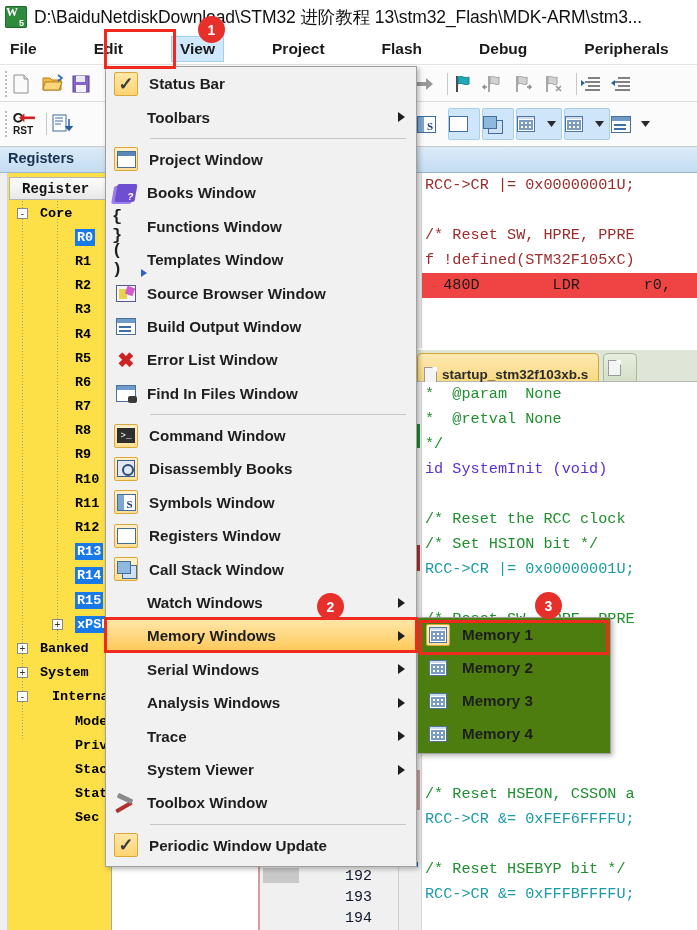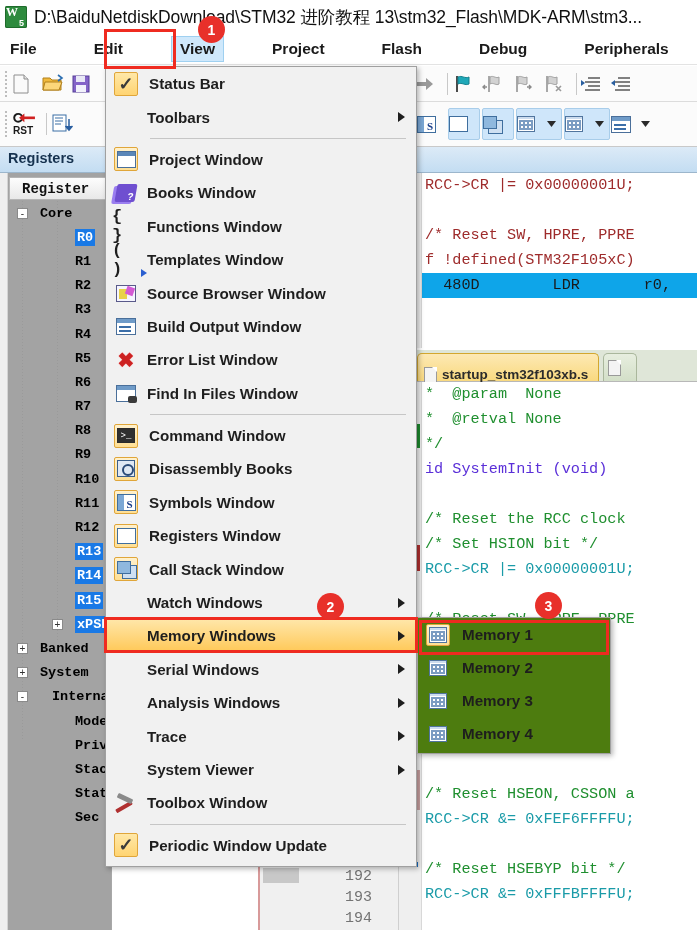--- a/index.html
+++ b/index.html
@@ -91,21 +91,21 @@
     position: absolute; left: 0; top: 147px; width: 112px; height: 26px;
     background: linear-gradient(to bottom,#dceaf7,#c3ddf2);
     border-bottom: 1px solid #9cb6cc;
   }
   .reg-tab-label {
     position: absolute; left: 8px; top: 3px;
     font-size: 14.5px; font-weight: bold; color: #16324f;
   }
   .reg-panel {
     position: absolute; left: 0; top: 173px; width: 112px; height: 757px;
-    background: #a3a3a3;
+    background: #fde047;
     border-right: 1px solid #a8a8a8;
   }
   .reg-scroll-left {
     position: absolute; left: 0; top: 0; width: 8px; height: 757px;
     background: #efefef; border-right: 1px solid #d4d4d4;
   }
   .reg-header {
     position: absolute; left: 9px; top: 4px; width: 103px; height: 23px;
     background: linear-gradient(to bottom,#fdfdfd,#e8e8e8);
     border: 1px solid #b5b5b5;
@@ -161,21 +161,21 @@
   .code-line {
     font-family: "Liberation Mono", monospace;
     font-size: 15.2px; white-space: pre; line-height: 25px;
     padding-left: 6px;
   }
   .c-red { color: #9e2b2b; }
   .c-green { color: #1f8f2f; }
   .c-teal { color: #1a9ba8; }
   .c-purple { color: #5a2fd8; }
   .c-black { color: #1a1a1a; }
-  .hl-yellow { background: #0ea5e9; color: #1a1a1a; }
+  .hl-yellow { background: #ef4444; color: #1a1a1a; }
 
   .gutter-strip {
     position: absolute; left: 413px; top: 173px; width: 9px; height: 175px;
     background: #efefef; border-right: 1px solid #d8d8d8;
   }
 
   
   .file-tabrow {
     position: absolute; left: 413px; top: 350px; width: 284px; height: 32px;
     background: #dfe6d8;
@@ -431,21 +431,21 @@
     position: absolute; left: 258px; top: 866px; width: 156px; height: 64px;
     background: #f0f0f0; border-left: 2px solid #d89a9a;
     z-index: 10;
   }
   .bottom-doc .sel-block {
     position: absolute; left: 3px; top: 2px; width: 36px; height: 15px;
     background: #c8c8c8;
   }
   .bl-num {
     font-family: "Liberation Mono", monospace; font-size: 15px;
-    color: #737373; text-align: right; width: 112px; line-height: 21px;
+    color: #0f172a; text-align: right; width: 112px; line-height: 21px;
   }
   .blue-bar {
     position: absolute; left: 108px; top: 862px; width: 310px; height: 5px;
     background: #1b6fc4; z-index: 12;
   }
   .vscroll-thin {
     position: absolute; left: 398px; top: 866px; width: 16px; height: 64px;
     background: #efefef; border-left: 1px solid #cfcfcf; z-index: 11;
   }
 </style>

